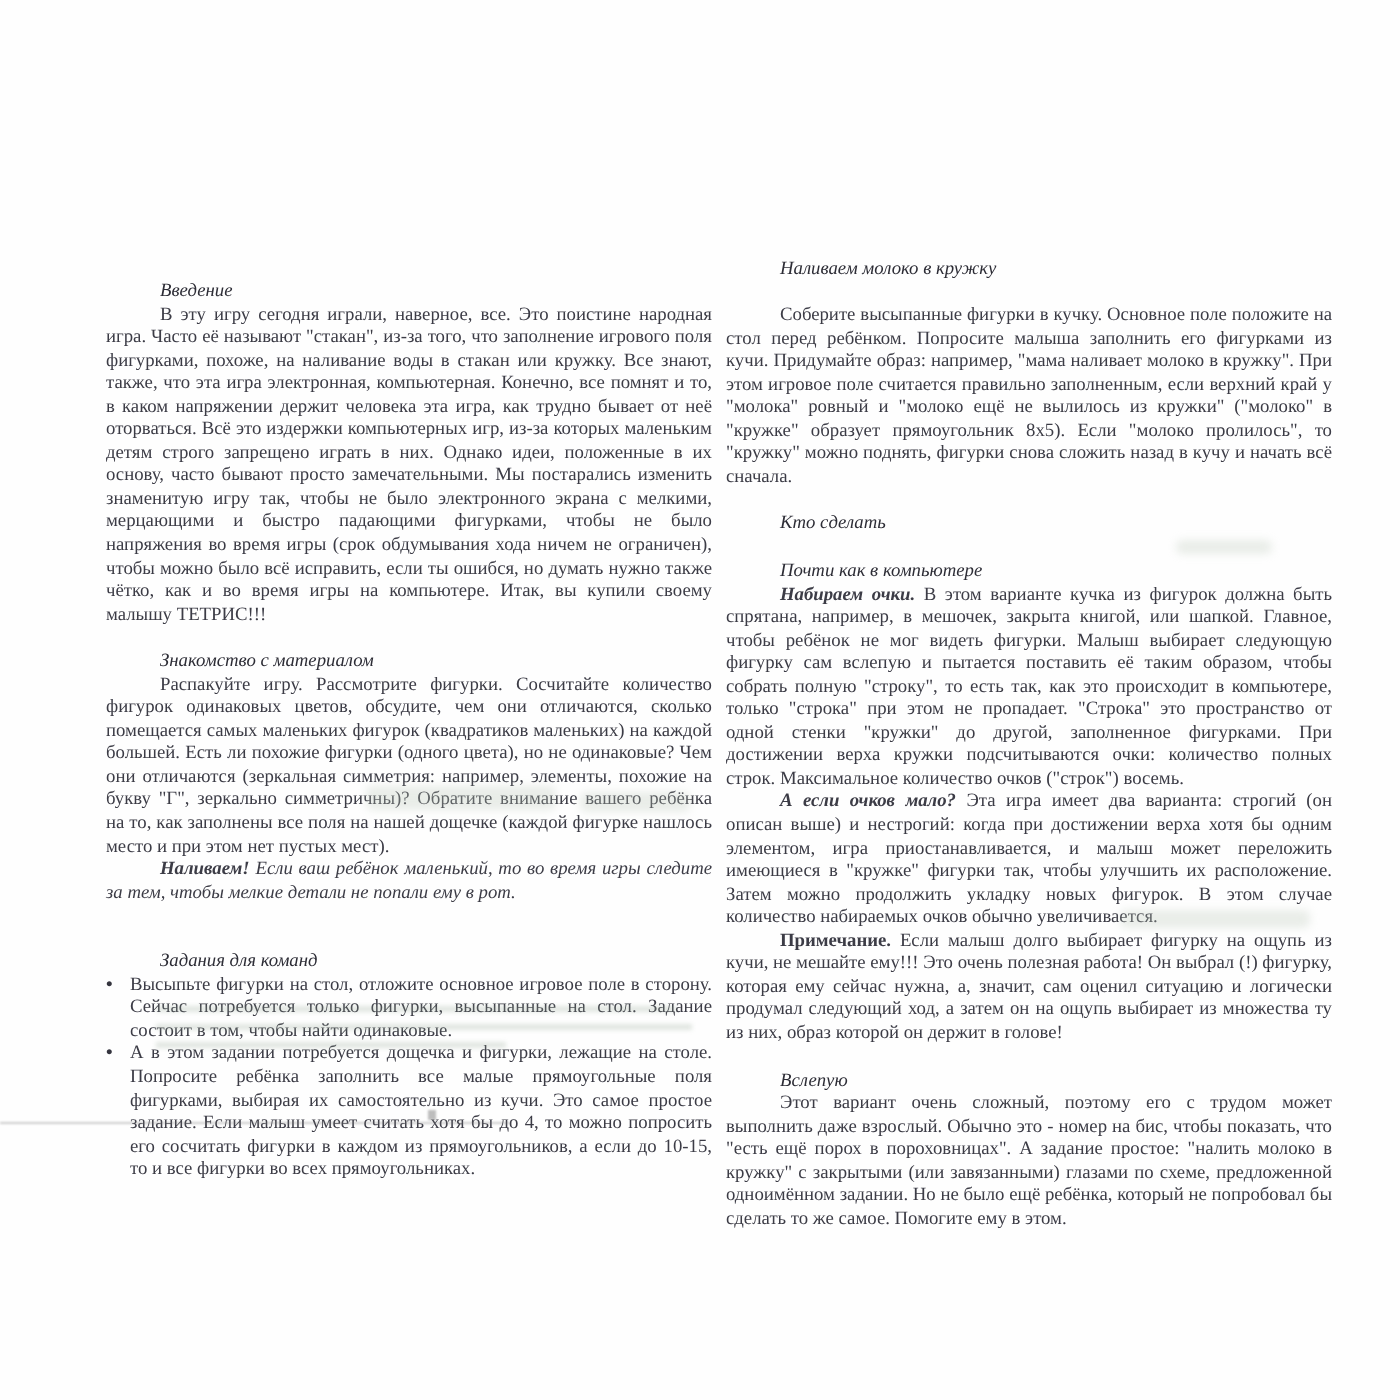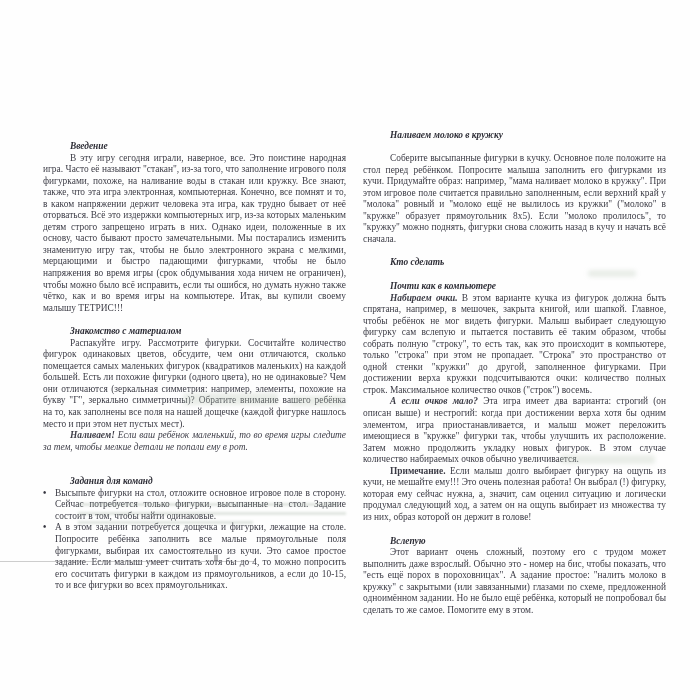--- a/index.html
+++ b/index.html
@@ -16,27 +16,27 @@
     font-family: "Liberation Serif", "DejaVu Serif", serif;
     color: #3c3c46;
   }
   .column {
     position: absolute;
     font-size: 9.4px;
     line-height: 11.55px;
     text-align: justify;
     text-align-last: left;
   }
-  .col-left  { left: 43px;  top: 141px; width: 303px; }
+  .col-left  { left: 53px;  top: 141px; width: 303px; }
   .col-right { left: 363px; top: 130px; width: 303px; }
 
   .section { margin: 0; padding: 0; }
 
   .heading {
-    font-weight: bold;
+    font-weight: normal;
     font-style: italic;
     color: #2d2d36;
     text-indent: 27px;
     margin: 0;
   }
   .para {
     margin: 0;
     text-indent: 27px;
   }
   .lead-bold-italic { font-weight: bold; font-style: italic; margin-top: 19px; }

